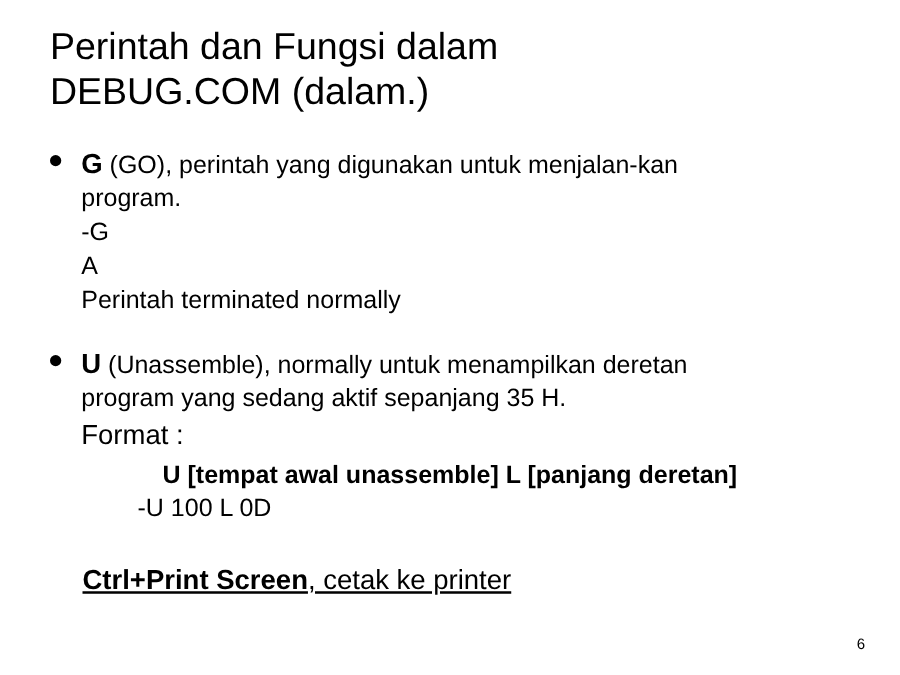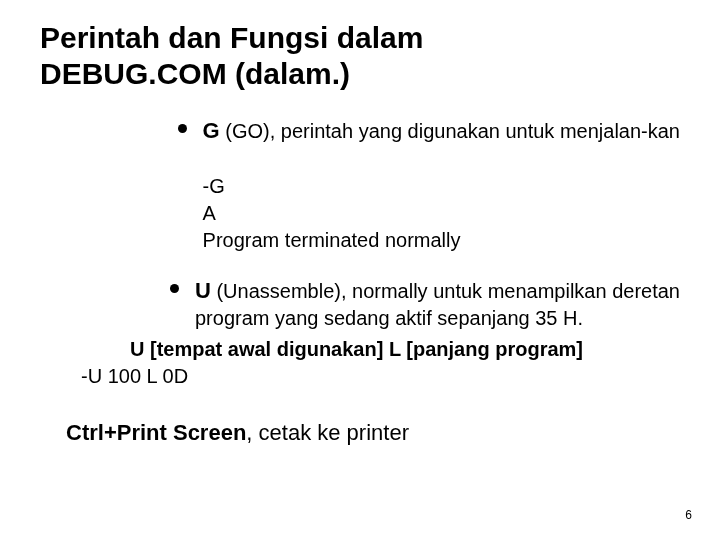--- a/index.html
+++ b/index.html
@@ -15,29 +15,28 @@
   }
   .slide {
     padding: 20px 40px 20px 40px;
     box-sizing: border-box;
     width: 100%;
     height: 100%;
     position: relative;
   }
   .title {
     font-size: 30px;
-    font-weight: bold;
+    font-weight: normal;
     line-height: 1.2;
     margin-bottom: 24px;
   }
   .item {
     display: flex;
     align-items: flex-start;
     margin-bottom: 22px;
-    justify-content: flex-end;
   }
   .bullet {
     width: 9px;
     height: 9px;
     border-radius: 50%;
     background: #000;
     flex-shrink: 0;
     margin-top: 8px;
     margin-right: 16px;
   }
@@ -54,28 +53,29 @@
   }
   .sub-indent {
     margin-left: 90px;
     font-size: 20px;
     line-height: 1.35;
   }
   .sub-bold {
     font-weight: bold;
   }
   .sub-indent2 {
-    margin-left: 41px;
+    margin-left: 70px;
     font-size: 20px;
     line-height: 1.35;
   }
   .ctrl-line {
     font-size: 22px;
     margin-top: 30px;
     margin-left: 26px;
+    text-decoration: underline;
   }
   .ctrl-bold {
     font-weight: bold;
   }
   .page-num {
     position: absolute;
     bottom: 18px;
     right: 28px;
     font-size: 12px;
   }
@@ -87,37 +87,38 @@
 
   <div class="title">
     <span>Perintah dan Fungsi dalam</span><br>
     <span>DEBUG.COM  (dalam.)</span>
   </div>
 
   <div class="item">
     <div class="bullet"></div>
     <div class="item-body">
       <span class="cmd">G</span><span> (GO), perintah yang digunakan untuk menjalan-kan</span><br>
-      <br>
+      <span>program.</span><br>
       <span>-G</span><br>
       <span>A</span><br>
-      <span>Program terminated normally</span>
+      <span>Perintah terminated normally</span>
     </div>
   </div>
 
   <div class="item" style="margin-bottom:4px;">
     <div class="bullet"></div>
     <div class="item-body">
       <span class="cmd">U</span><span> (Unassemble), normally untuk menampilkan deretan</span><br>
       <span>program yang sedang aktif sepanjang 35 H.</span><br>
+      <span class="fmt-label">Format :</span>
     </div>
   </div>
 
   <div class="sub-indent">
-    <span class="sub-bold">U [tempat awal digunakan] L [panjang program]</span>
+    <span class="sub-bold">U [tempat awal unassemble] L [panjang deretan]</span>
   </div>
   <div class="sub-indent2">
     <span>-U 100 L  0D</span>
   </div>
 
   <div class="ctrl-line">
     <span class="ctrl-bold">Ctrl+Print Screen</span><span>, cetak ke printer</span>
   </div>
 
   <div class="page-num">6</div>

